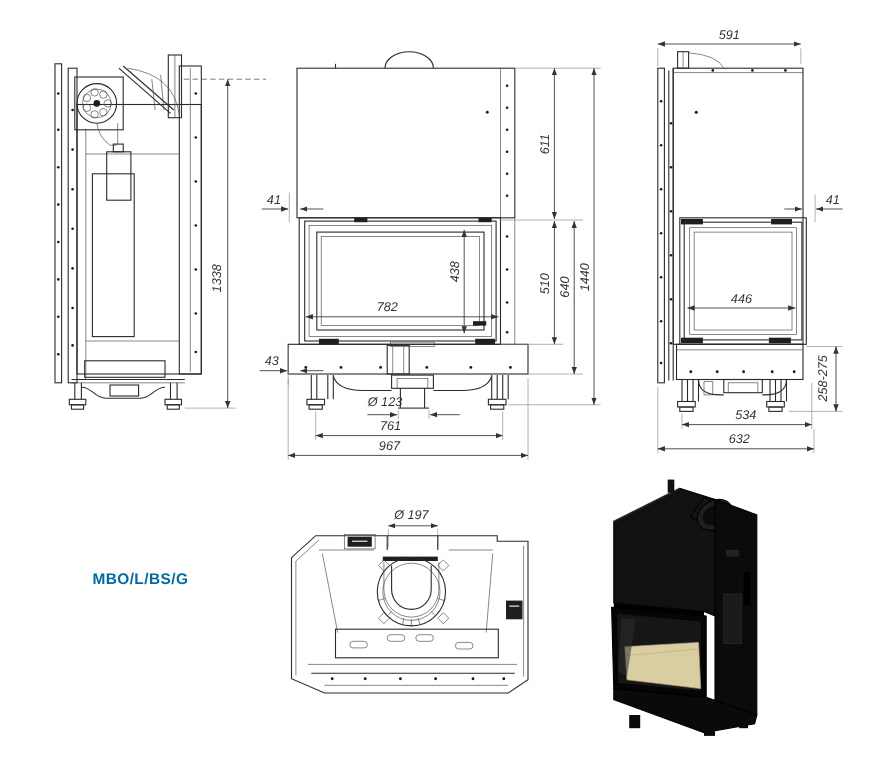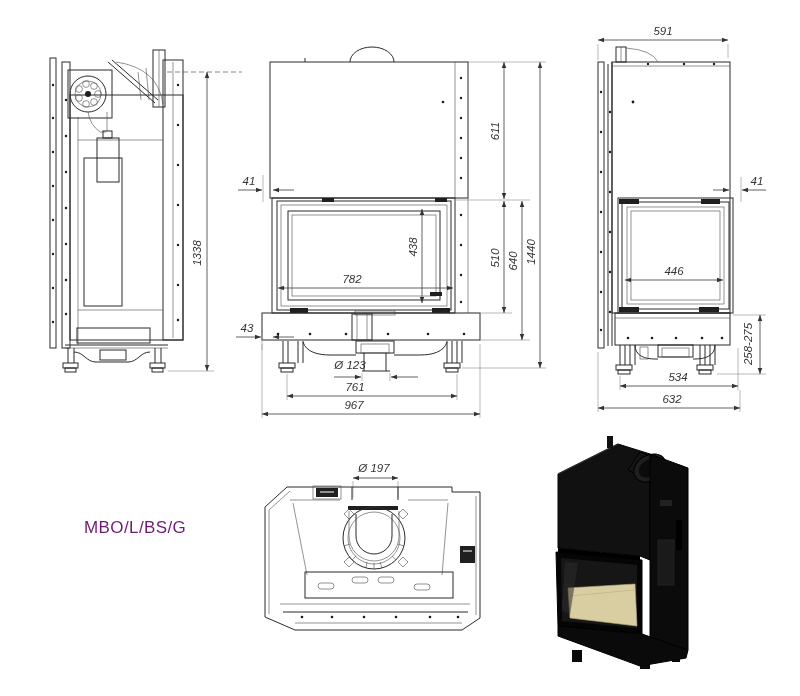--- a/index.html
+++ b/index.html
@@ -7,22 +7,22 @@
          font-family:"Liberation Sans", sans-serif;}
   svg{position:absolute;left:0;top:0;}
   .ln{stroke:#2b2b2b;stroke-width:1;fill:none;}
   .lnt{stroke:#4a4a4a;stroke-width:.6;fill:none;}
   .fil{fill:#1f1f1f;stroke:none;}
   .dim{stroke:#3a3a3a;stroke-width:.8;fill:none;}
   .ext{stroke:#8a8a8a;stroke-width:.6;fill:none;}
   .dsh{stroke:#555;stroke-width:.7;fill:none;stroke-dasharray:5 3;}
   .dot{fill:#1a1a1a;stroke:none;}
   .dtx{font:italic 11.5px "Liberation Sans", sans-serif;fill:#333;}
-  .model-label{position:absolute;left:84px;top:518px;font-size:17px;color:#701a75;
-               letter-spacing:.4px;}
+  .model-label{position:absolute;left:84px;top:518px;font-size:14px;color:#0369a1;
+               letter-spacing:.4px;font-weight:bold;}
 </style>
 </head>
 <body>
 
 <div class="sheet">
 <svg width="800" height="696" viewBox="0 0 800 696">
   <defs>
     <marker id="arr" viewBox="0 0 10 10" refX="9" refY="5" markerWidth="9" markerHeight="9" orient="auto-start-reverse">
       <path d="M0,1.6 L9,5 L0,8.4 z" fill="#333"></path>
     </marker>

